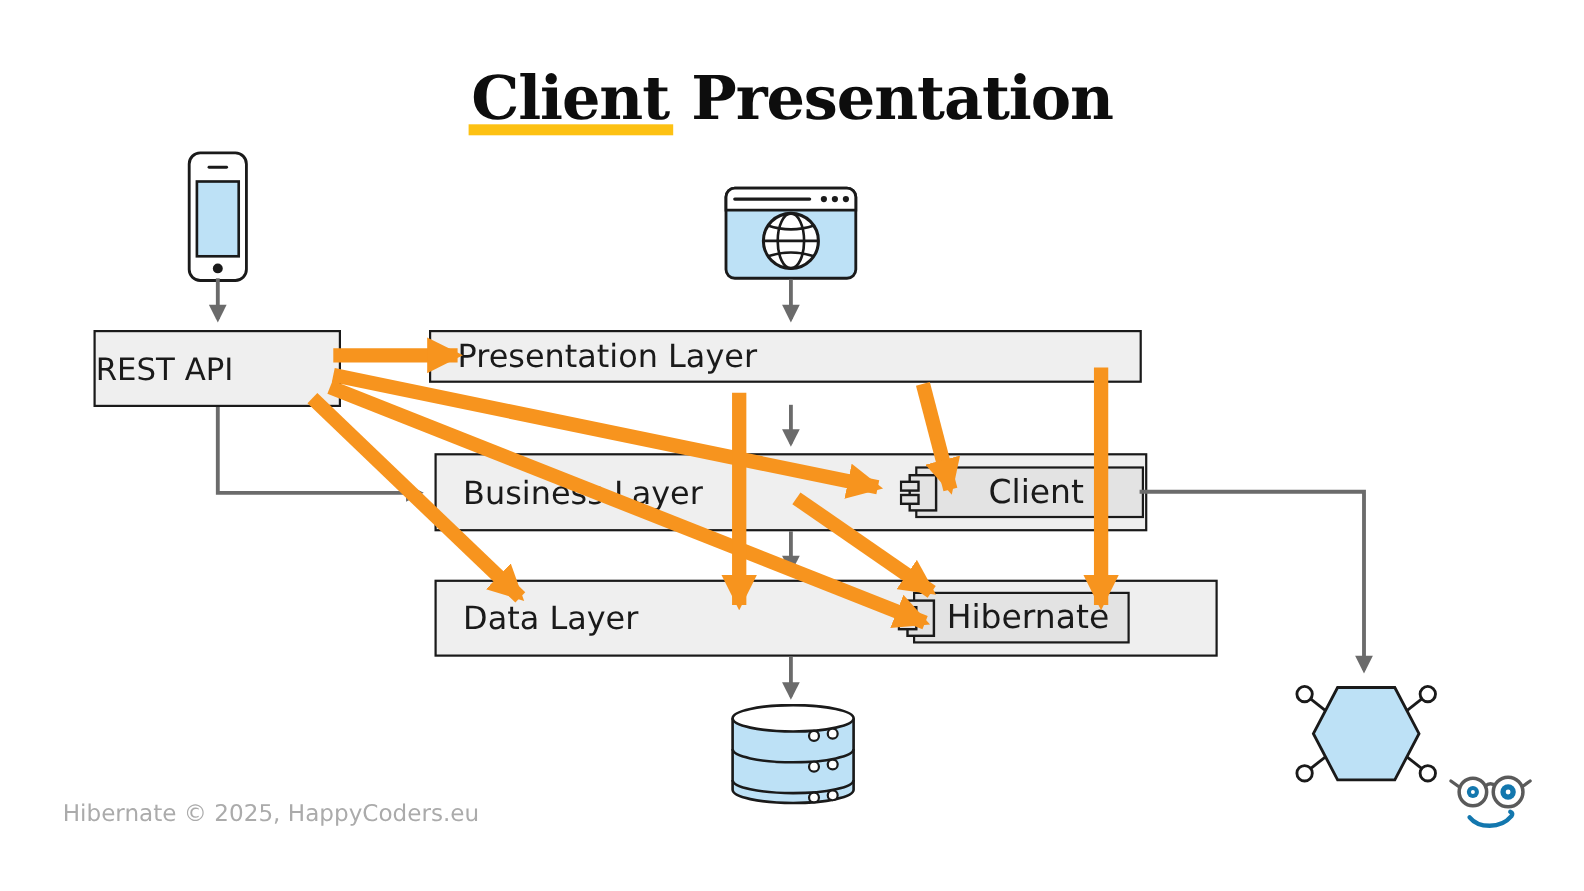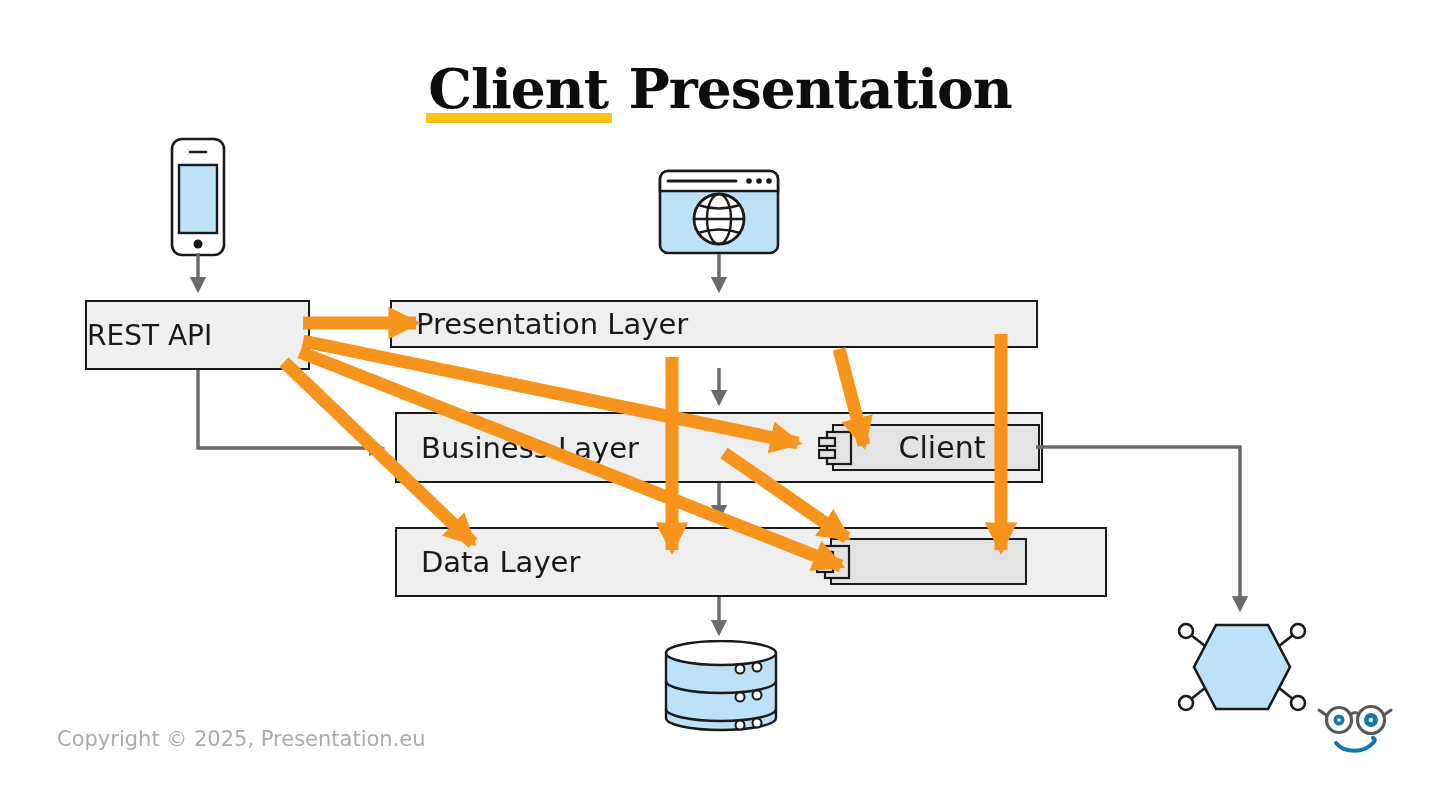--- a/index.html
+++ b/index.html
@@ -115,20 +115,21 @@
 
   <div class="box" style="left:395px;top:527px;width:712px;height:70px">
     <div class="layer-label">Data Layer</div>
   </div>
   <div class="inner-box" style="left:830px;top:538px;width:197px;height:47px">
     <svg class="component-icon" width="36" height="38" viewBox="0 0 36 38">
       <rect x="9" y="3" width="24" height="32" fill="#E3E3E3" class="outline" stroke-width="2.2"></rect>
       <rect x="1" y="9" width="16" height="8" fill="#E3E3E3" class="outline" stroke-width="2.2"></rect>
       <rect x="1" y="21" width="16" height="8" fill="#E3E3E3" class="outline" stroke-width="2.2"></rect>
     </svg>
+    <div class="inner-label">Hibernate</div>
   </div>
 
   <svg class="full-svg" viewBox="0 0 1440 810">
     <defs>
       <marker id="ah-orange" viewBox="0 0 10 10" refX="8.5" refY="5" markerWidth="2.5" markerHeight="2.5" orient="auto">
           <path d="M0,0 L10,5 L0,10 z" class="mk-orange"></path>
         </marker>
       <marker id="ah-gray" viewBox="0 0 10 10" refX="8" refY="5" markerWidth="5" markerHeight="4.6" orient="auto">
           <path d="M0,0 L10,5 L0,10 z" class="mk-gray"></path>
         </marker>
@@ -147,21 +148,21 @@
         <line x1="303" y1="341" x2="798" y2="443" class="orange-arrow" marker-end="url(#ah-orange)"></line>
         <line x1="300" y1="352" x2="841" y2="566" class="orange-arrow" marker-end="url(#ah-orange)"></line>
         <line x1="284" y1="362" x2="473" y2="543" class="orange-arrow" marker-end="url(#ah-orange)"></line>
         <line x1="672" y1="357" x2="672" y2="550" class="orange-arrow" marker-end="url(#ah-orange)"></line>
         <line x1="839" y1="349" x2="864" y2="445" class="orange-arrow" marker-end="url(#ah-orange)"></line>
         <line x1="1001" y1="334" x2="1001" y2="550" class="orange-arrow" marker-end="url(#ah-orange)"></line>
         <line x1="724" y1="453" x2="847" y2="538" class="orange-arrow" marker-end="url(#ah-orange)"></line>
       </g>
   </svg>
 
-  <div class="copyright">Copyright © 2025, Presentation.eu</div>
+  <div class="copyright">Hibernate © 2025, HappyCoders.eu</div>
 
   <svg class="logo" width="82" height="66" viewBox="0 0 82 66">
     <line x1="10" y1="17" x2="3" y2="12" stroke="var(--logo-frame)" stroke-width="3" stroke-linecap="round"></line>
     <line x1="68" y1="17" x2="75" y2="12" stroke="var(--logo-frame)" stroke-width="3" stroke-linecap="round"></line>
     <path d="M34,17 Q39,12 44,17" fill="none" stroke="var(--logo-frame)" stroke-width="3"></path>
     <circle cx="23" cy="22" r="12.5" fill="#ffffff" stroke="var(--logo-frame)" stroke-width="3.2"></circle>
     <circle cx="55" cy="22" r="13.5" fill="#ffffff" stroke="var(--logo-frame)" stroke-width="3.2"></circle>
     <circle cx="23" cy="22" r="5.5" fill="var(--logo-blue)"></circle>
     <circle cx="23" cy="22" r="1.8" fill="#ffffff"></circle>
     <circle cx="55" cy="22" r="7" fill="var(--logo-blue)"></circle>

